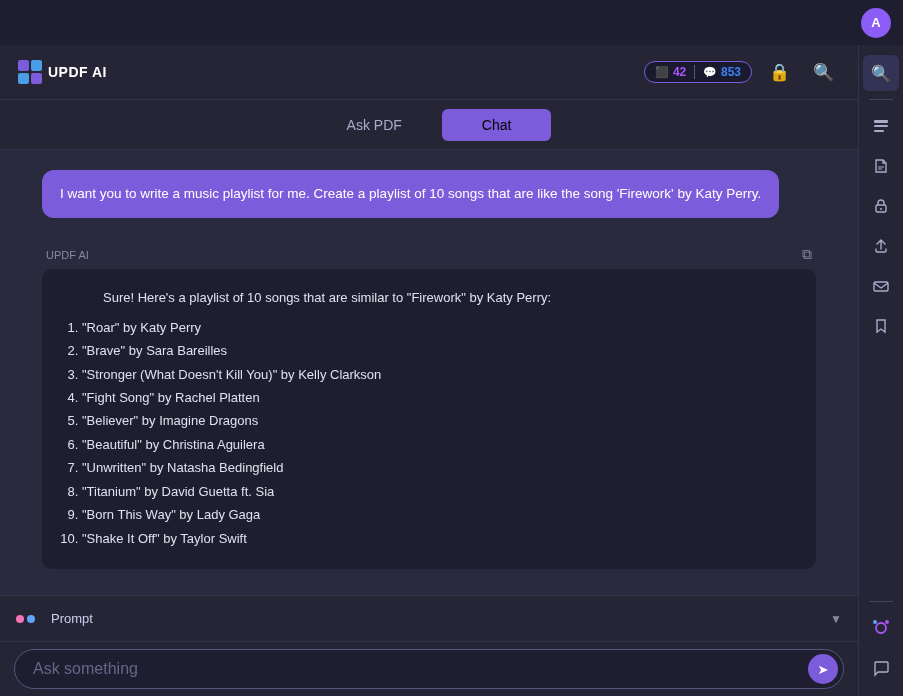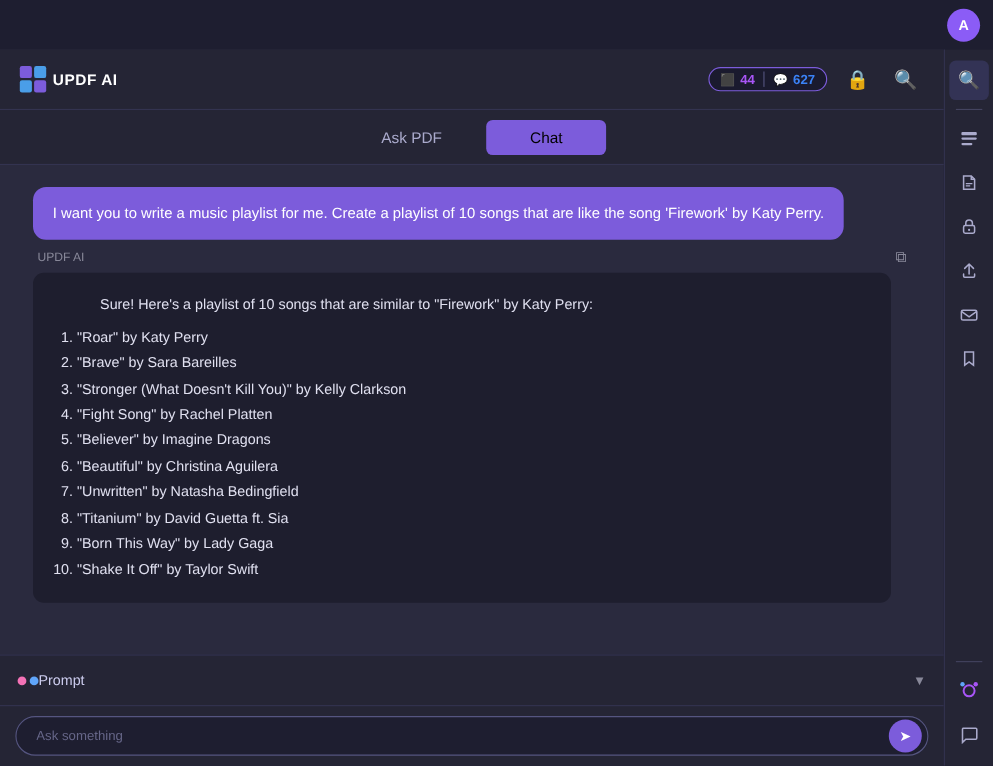--- a/index.html
+++ b/index.html
@@ -182,24 +182,24 @@
     }
     .tab-btn.active {
       background: #7c5cdb;
       color: #000000;
     }
 
     
     .chat-area {
       flex: 1;
       overflow-y: auto;
-      padding: 20px 30px;
+      padding: 20px 42px;
       display: flex;
       flex-direction: column;
-      gap: 7px;
+      gap: 28px;
     }
 
     
     .user-message {
       background: #7c5cdb;
       color: #ffffff;
       border-radius: 12px;
       padding: 14px 18px;
       font-size: 13.5px;
       line-height: 1.5;
@@ -243,21 +243,21 @@
     .ai-message-box li { margin-bottom: 2px; }
 
     
     .prompt-section {
       height: 46px;
       background: #252535;
       display: flex;
       align-items: center;
       padding: 0 16px;
       border-top: 1px solid #333350;
-      gap: 0;
+      gap: 16px;
       cursor: pointer;
     }
     .prompt-dots {
       display: flex;
       gap: 3px;
     }
     .prompt-dot {
       width: 8px;
       height: 8px;
       border-radius: 50%;
@@ -285,21 +285,21 @@
       gap: 8px;
       border-top: 1px solid #333350;
     }
     .chat-input {
       flex: 1;
       background: #1e1e30;
       border: 1.5px solid #555580;
       border-radius: 22px;
       padding: 10px 18px;
       color: #ccccee;
-      font-size: 12px;
+      font-size: 16px;
       outline: none;
     }
     .chat-input::placeholder { color: #666688; }
 
     
     .input-wrapper {
       flex: 1;
       position: relative;
       display: flex;
       align-items: center;
@@ -351,26 +351,26 @@
         <div class="logo-sq tr"></div>
         <div class="logo-sq bl"></div>
         <div class="logo-sq br"></div>
       </div>
       <span class="logo-text">UPDF AI</span>
     </div>
     <div class="spacer"></div>
     <div class="stats-badge">
       <div class="stat-item tokens">
         <span style="font-size:11px;">⬛</span>
-        <span>44</span>
+        <span>42</span>
       </div>
       <div class="stat-divider-v"></div>
       <div class="stat-item words">
         <span style="font-size:11px;">💬</span>
-        <span>627</span>
+        <span>853</span>
       </div>
     </div>
     <div class="header-action-icon">🔒</div>
     <div class="header-action-icon">🔍</div>
   </div>
 
   <div class="tabs-bar">
     <button class="tab-btn inactive">Ask PDF</button>
     <button class="tab-btn active">Chat</button>
   </div>

